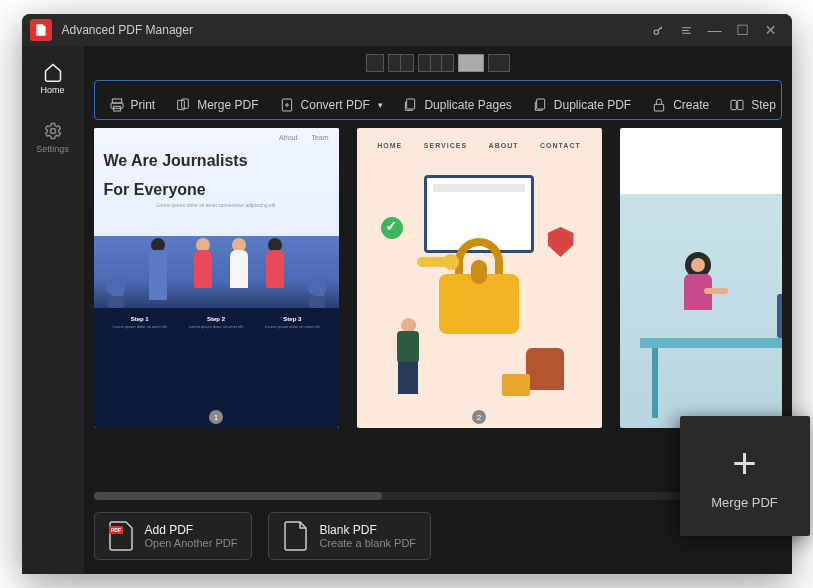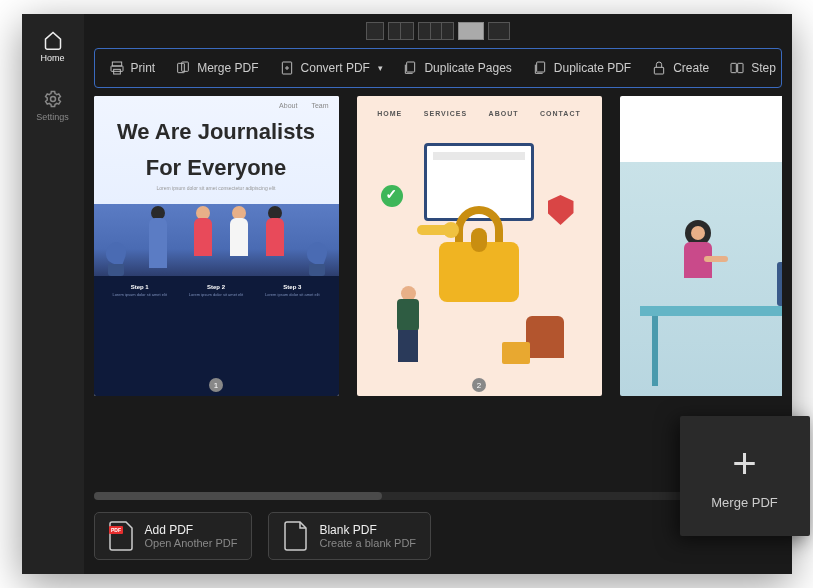--- a/index.html
+++ b/index.html
@@ -21,31 +21,31 @@
 .viewbar{height:34px;display:flex;justify-content:center;align-items:center;gap:4px}
 .vw{height:18px;border:1px solid #555;background:#2a2a2a;cursor:pointer}
 .vw.v1{width:18px}
 .vw.v2{width:26px;display:flex}
 .vw.v2::before,.vw.v2::after{content:'';flex:1;border-right:1px solid #555}
 .vw.v2::after{border:none}
 .vw.v3{width:36px;background:linear-gradient(90deg,#2a2a2a 33%,#555 33%,#555 34%,#2a2a2a 34%,#2a2a2a 66%,#555 66%,#555 67%,#2a2a2a 67%)}
 .vw.v4{width:26px;background:linear-gradient(90deg,#888 49%,#555 49%,#555 51%,#888 51%)}
 .vw.v4.sel{background:linear-gradient(90deg,#aaa 49%,#333 49%,#333 51%,#aaa 51%);border-color:#888}
 .vw.v5{width:22px}
-.toolbar{height:40px;margin:0 10px 8px;border:1px solid #3a6abf;border-radius:4px;display:flex;align-items:center;padding:0 6px;gap:4px;overflow:hidden}
+.toolbar{height:40px;margin:0 10px 8px;border:1px solid #3a6abf;border-radius:4px;display:flex;align-items:flex-end;padding:0 6px;gap:4px;overflow:hidden}
 .tb-btn{display:flex;align-items:center;gap:6px;color:#ccc;font-size:12px;padding:6px 8px;cursor:pointer;white-space:nowrap;border-radius:3px}
 .tb-btn svg{width:16px;height:16px;stroke:#bbb;fill:none;stroke-width:1.5}
 .chev{font-size:9px;margin-left:2px}
 .content{flex:1;padding:0 10px;overflow:hidden;display:flex;flex-direction:column}
 .pages{flex:1;display:flex;gap:18px;overflow-x:auto;padding-bottom:6px}
 .page{flex:0 0 245px;height:300px;background:#fff;border-radius:2px;position:relative;overflow:hidden}
 .page.p1{display:flex;flex-direction:column}
 .p1-top{height:180px;background:linear-gradient(180deg,#f0f5ff 0%,#e8f0ff 60%,#5b7cc4 60%,#4a6bb3 85%,#2d3e6e 100%);position:relative;padding:6px 10px}
 .p1-nav{display:flex;justify-content:flex-end;gap:14px;font-size:7px;color:#888}
-.p1-h{text-align:center;font-size:22px;font-weight:600;color:#2a2a2a;margin-top:10px;line-height:1.2}
+.p1-h{text-align:left;font-size:16px;font-weight:600;color:#2a2a2a;margin-top:10px;line-height:1.2}
 .p1-sub{text-align:center;font-size:5px;color:#999;margin-top:3px}
 .p1-ppl{position:absolute;bottom:0;left:0;right:0;height:95px;display:flex;justify-content:center;align-items:flex-end}
 .person{width:30px;height:70px;position:relative;margin:0 3px}
 .person .head{width:14px;height:14px;border-radius:50%;position:absolute;top:0;left:8px}
 .person .body-p{width:18px;height:38px;position:absolute;top:12px;left:6px;border-radius:6px 6px 0 0}
 .p1-bot{flex:1;background:#0e1a3a;padding:8px}
 .steps{display:flex;justify-content:space-around}
 .step{text-align:center}
 .step-t{color:#fff;font-size:6px;font-weight:600}
 .step-d{color:#7a8db8;font-size:4px;margin-top:2px;line-height:1.3}
@@ -97,20 +97,44 @@
 .plant.l{left:10px}
 .plant.r{right:10px}
 .plant .pot{width:16px;height:12px;background:#3a5488;position:absolute;bottom:0;left:4px;border-radius:0 0 3px 3px}
 .plant .leaf{width:20px;height:22px;background:#4a6bb3;border-radius:50% 50% 0 50%;position:absolute;top:0;left:2px;transform:rotate(20deg)}
 </style>
 </head>
 <body>
 
 <div class="window">
 
+  <div class="titlebar">
+    <div class="logo-badge">
+      <svg viewBox="0 0 24 24" fill="#fff">
+          <path d="M6 2h9l5 5v13a2 2 0 0 1-2 2H6a2 2 0 0 1-2-2V4a2 2 0 0 1 2-2z"></path>
+        </svg>
+    </div>
+    <div class="title">Advanced PDF Manager</div>
+    <div class="win-ctrls">
+      <div class="win-btn">
+          <svg width="13" height="13" viewBox="0 0 24 24" fill="none" stroke="#aaa" stroke-width="2">
+            <circle cx="8" cy="15" r="4"></circle>
+            <path d="M11 12l7-7M16 7l2 2"></path>
+          </svg>
+        </div>
+      <div class="win-btn">
+          <svg width="13" height="13" viewBox="0 0 24 24" stroke="#aaa" stroke-width="2">
+            <path d="M4 7h16M4 12h12M4 17h16"></path>
+          </svg>
+        </div>
+      <div class="win-btn">—</div>
+      <div class="win-btn">☐</div>
+      <div class="win-btn">✕</div>
+    </div>
+  </div>
 
   <div class="body">
     <div class="sidebar">
       <div class="side-item active">
         <svg viewBox="0 0 24 24" fill="none" stroke="currentColor" stroke-width="1.8">
             <path d="M3 11l9-8 9 8v10a2 2 0 0 1-2 2H5a2 2 0 0 1-2-2z"></path>
           </svg>
         <span class="side-label">Home</span>
       </div>
       <div class="side-item">

